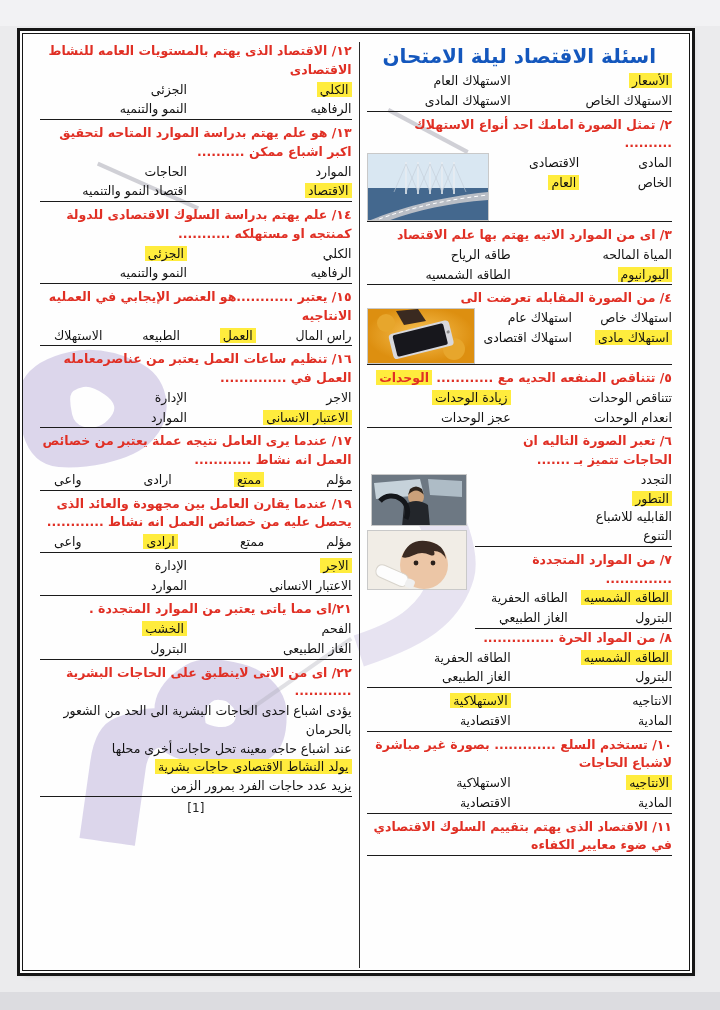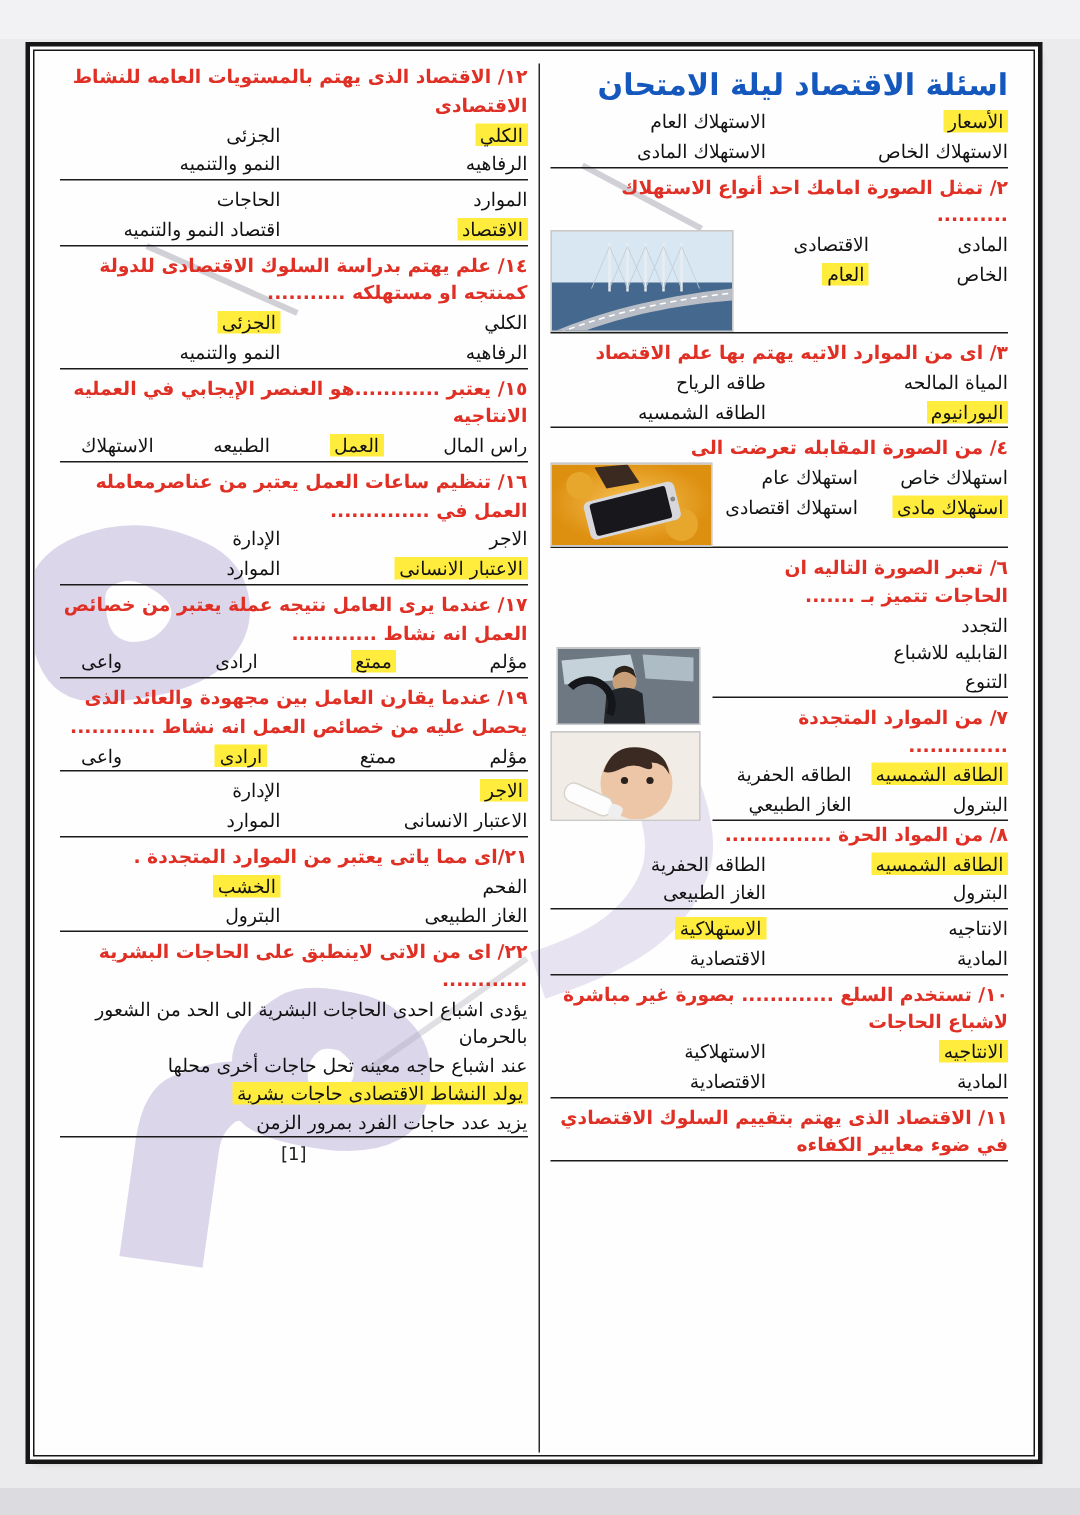--- a/index.html
+++ b/index.html
@@ -26,38 +26,38 @@
   }
   .watermark{position:absolute; color:#b3a7d6; opacity:.45; font-weight:bold; pointer-events:none; z-index:0; line-height:1;}
   .stroke{position:absolute; background:#a9a9b4; opacity:.55; z-index:0;}
 
   .content{position:relative; z-index:1; display:flex; direction:rtl; padding:8px 10px 2px 10px; height:100%;}
   .col{padding:0 7px;}
   .col-right{width:49.6%; border-left:1.5px solid #2a2a2a;}
   .col-left{width:50.4%;}
 
   .doc-title{
-    color:var(--blue); font-weight:800; font-size:20px; text-align:right;
+    color:var(--blue); font-weight:800; font-size:20px; text-align:center;
     margin:2px 0 4px 0; letter-spacing:0;
   }
 
   .q{border-bottom:1.5px solid var(--sep); padding-bottom:0; margin-bottom:4px;}
   .q-title{color:var(--red); font-weight:bold; font-size:12.5px; line-height:1.5; text-align:right;}
   .opts{font-size:12.5px; line-height:1.5; margin-top:1px;}
   .opts.two{display:grid; grid-template-columns:1.12fr 1fr; row-gap:1px;}
   .opts.four{display:flex; justify-content:space-between; padding-left:14px;}
   .opts.one .opt{display:block;}
   .opt{color:var(--ink); white-space:nowrap;}
   .opts.one .opt{white-space:normal;}
   .hl{background:var(--hl); padding:0 3px;}
 
   .q-body{display:flex; gap:8px; align-items:flex-start;}
   .q-body .opts{flex:1;}
   .q-img{flex:0 0 auto; border:1px solid #c9c9c9; overflow:hidden; background:#ddd;}
-  .q-group{display:flex; gap:8px; align-items:flex-end;}
+  .q-group{display:flex; gap:8px; align-items:center;}
   .g-main{flex:1;}
   .g-imgs{flex:0 0 auto; display:flex; flex-direction:column; gap:4px; padding-top:2px;}
   .g-main .q:last-child{margin-bottom:0;}
 
   .page-footer{
     text-align:center; font-size:12px; color:#222; margin-top:4px;
   }
 </style>
 </head>
 <body>
@@ -152,26 +152,36 @@
                   <circle cx="88" cy="40" r="11" fill="#e7a62c"></circle>
                   <path d="M30,2 L52,0 L60,12 L38,16 Z" fill="#3a2a20"></path>
                   <g transform="rotate(-14 54 30)">
                     <rect x="24" y="18" width="62" height="26" rx="4" fill="#d8d8dc"></rect>
                     <rect x="28" y="20" width="52" height="22" rx="2" fill="#17171c"></rect>
                     <circle cx="83" cy="30" r="1.6" fill="#888"></circle>
                   </g>
                 </svg></div>
             </div>
           </div>
+          <div class="q">
+            <div class="q-title"><span>٥/ تتناقص المنفعه الحديه مع ............ </span><span class="hl">الوحدات</span></div>
+            <div class="opts two">
+              <span class="opt">تتناقص الوحدات</span>
+              <span class="opt"><span class="hl">زيادة الوحدات</span></span>
+              <span class="opt">انعدام الوحدات</span>
+              <span class="opt">عجز الوحدات</span>
+            </div>
+          </div>
           <div class="q-group">
             <div class="g-main">
               <div class="q">
                 <div class="q-title"><span>٦/ تعبر الصورة التاليه ان الحاجات تتميز بـ .......</span></div>
                 <div class="opts one">
                   <span class="opt">التجدد</span>
+                  <span class="opt"><span class="hl">التطور</span></span>
                   <span class="opt">القابليه للاشباع</span>
                   <span class="opt">التنوع</span>
                 </div>
               </div>
               <div class="q">
                 <div class="q-title"><span>٧/ من الموارد المتجددة ..............</span></div>
                 <div class="opts two">
                   <span class="opt"><span class="hl">الطاقه الشمسيه</span></span>
                   <span class="opt">الطاقه الحفرية</span>
                   <span class="opt">البترول</span>
@@ -238,20 +248,21 @@
           <div class="q">
             <div class="q-title"><span>١٢/ الاقتصاد الذى يهتم بالمستويات العامه للنشاط الاقتصادى</span></div>
             <div class="opts two">
               <span class="opt"><span class="hl">الكلي</span></span>
               <span class="opt">الجزئى</span>
               <span class="opt">الرفاهيه</span>
               <span class="opt">النمو والتنميه</span>
             </div>
           </div>
           <div class="q">
+            <div class="q-title"><span>١٣/ هو علم يهتم بدراسة الموارد المتاحه لتحقيق اكبر اشباع ممكن ..........</span></div>
             <div class="opts two">
               <span class="opt">الموارد</span>
               <span class="opt">الحاجات</span>
               <span class="opt"><span class="hl">الاقتصاد</span></span>
               <span class="opt">اقتصاد النمو والتنميه</span>
             </div>
           </div>
           <div class="q">
             <div class="q-title"><span>١٤/ علم يهتم بدراسة السلوك الاقتصادى للدولة كمنتجه او مستهلكه ...........</span></div>
             <div class="opts two">

